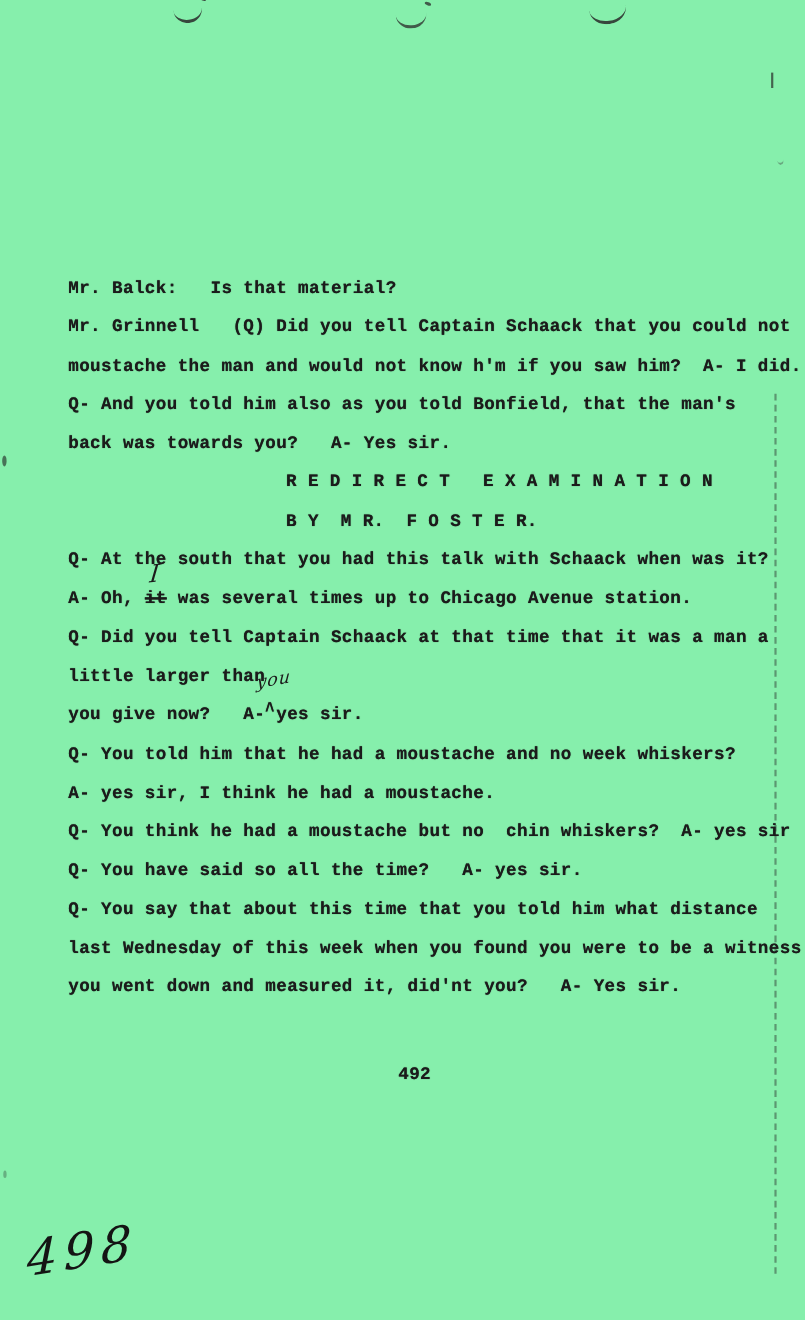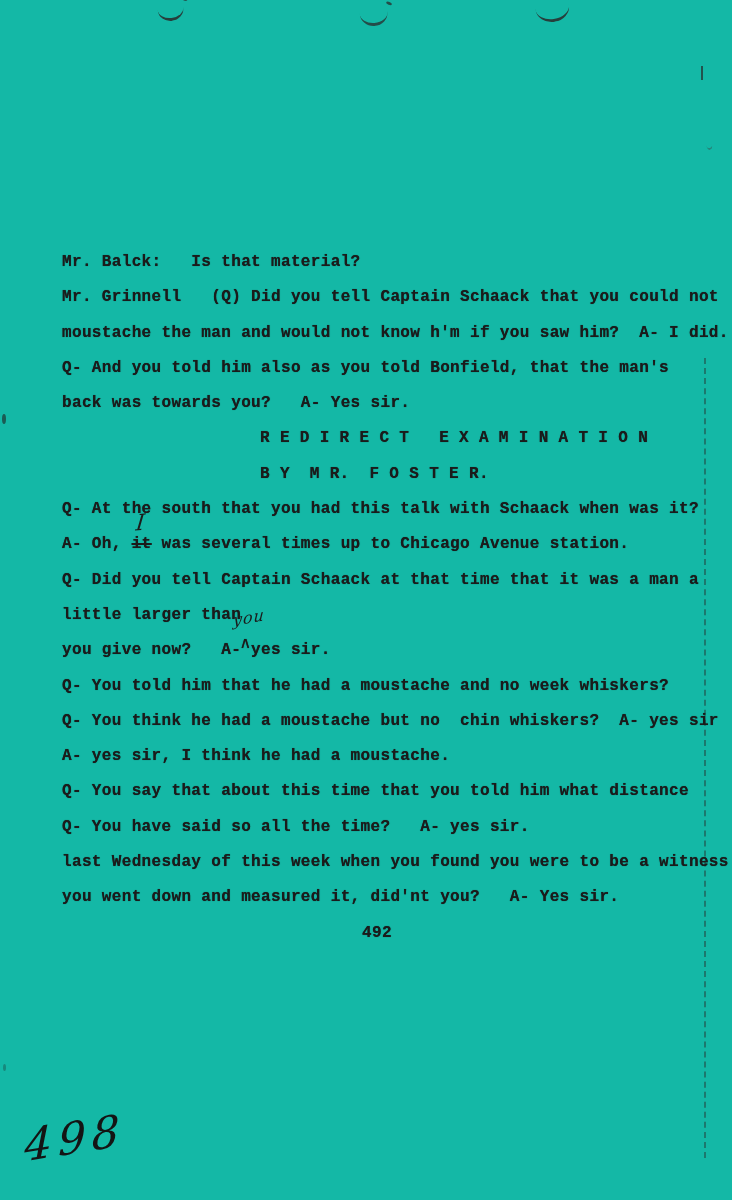--- a/index.html
+++ b/index.html
@@ -5,21 +5,21 @@
   html, body { margin: 0; padding: 0; }
   body {
     width: 732px; height: 1200px;
     background: #f4f4f2;
     font-family: "Liberation Mono", "DejaVu Sans Mono", monospace;
     overflow: hidden;
   }
   .page {
     position: relative;
     width: 732px; height: 1200px;
-    background: #14b8a6;
+    background: #86efac;
     color: #1b1b1b;
     overflow: hidden;
   }
   
   .text-block {
     position: absolute;
     left: 62px; top: 245px;
     width: 660px;
   }
   .line {
@@ -27,21 +27,21 @@
     white-space: pre;
     font-size: 16px;
     font-weight: bold;
     letter-spacing: 0.35px;
     line-height: 35.3px;
     height: 35.3px;
     color: #1b1b1b;
     text-shadow: 0 0 0.7px rgba(20,20,20,0.85);
   }
   .line.heading { padding-left: 198px; }
-  .line.pagenum { padding-left: 300px; }
+  .line.pagenum { padding-left: 300px; margin-top: 44px; }
   
   .strike-wrap { position: relative; display: inline-block; }
   .strike-wrap .struck { text-decoration: line-through; text-decoration-thickness: 2px; }
   .hand {
     font-family: "DejaVu Serif", serif;
     font-style: italic;
     font-weight: 500;
     text-shadow: none;
   }
   .strike-wrap .hand-above {
@@ -146,24 +146,24 @@
       <div class="line body"><span>Q- And you told him also as you told Bonfield, that the man's</span></div>
       <div class="line body"><span>back was towards you?   A- Yes sir.</span></div>
       <div class="line heading"><span>R E D I R E C T   E X A M I N A T I O N</span></div>
       <div class="line heading"><span>B Y  M R.  F O S T E R.</span></div>
       <div class="line body"><span>Q- At the south that you had this talk with Schaack when was it?</span></div>
       <div class="line body"><span>A- Oh, </span><span class="strike-wrap"><span class="struck">it</span><span class="hand hand-above">I</span></span><span> was several times up to Chicago Avenue station.</span></div>
       <div class="line body"><span>Q- Did you tell Captain Schaack at that time that it was a man a</span></div>
       <div class="line body"><span>little larger than</span><span class="caret-wrap"><span class="hand hand-above">you</span><span class="caret-mark">^</span></span></div>
       <div class="line body"><span>you give now?   A- yes sir.</span></div>
       <div class="line body"><span>Q- You told him that he had a moustache and no week whiskers?</span></div>
+      <div class="line body"><span>A- yes sir, I think he had a moustache.</span></div>
       <div class="line body"><span>Q- You think he had a moustache but no  chin whiskers?  A- yes sir</span></div>
-      <div class="line body"><span>A- yes sir, I think he had a moustache.</span></div>
+      <div class="line body"><span>Q- You have said so all the time?   A- yes sir.</span></div>
       <div class="line body"><span>Q- You say that about this time that you told him what distance</span></div>
-      <div class="line body"><span>Q- You have said so all the time?   A- yes sir.</span></div>
       <div class="line body"><span>last Wednesday of this week when you found you were to be a witness</span></div>
       <div class="line body"><span>you went down and measured it, did'nt you?   A- Yes sir.</span></div>
       <div class="line pagenum">492</div>
     </div>
 
   <div class="folio">498</div>
 
 </div>
 
 </body></html>

